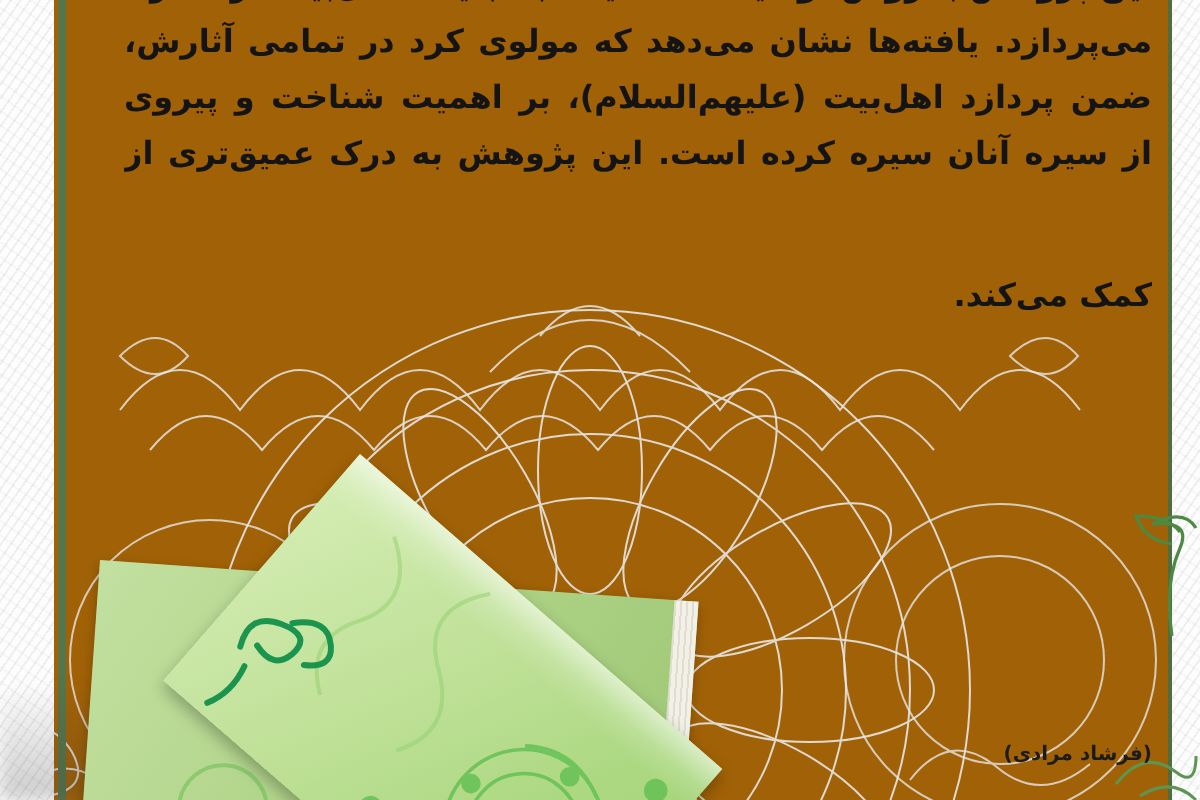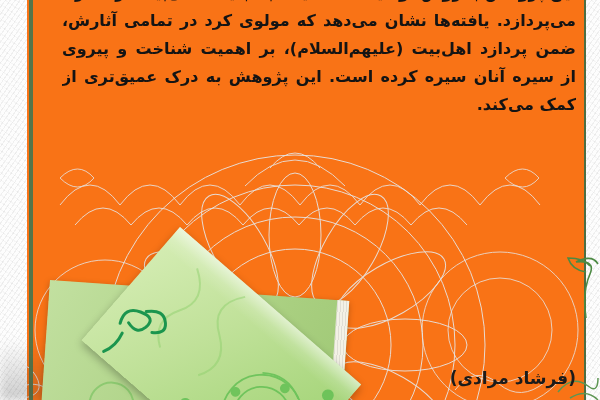--- a/index.html
+++ b/index.html
@@ -1,17 +1,17 @@
 <!DOCTYPE html>
 <html lang="fa"><head>
 <meta charset="utf-8">
 <style>
   html,body{margin:0;padding:0;background:#fff;}
   #stage{
-    position:relative;width:600px;height:400px;overflow:hidden;background:#f97316;
+    position:relative;width:600px;height:400px;overflow:hidden;background:#a16207;
     font-family:"DejaVu Sans", sans-serif;
   }
   
   .hatch{position:absolute;top:0;bottom:0;z-index:2;
     background:
       repeating-linear-gradient(125deg, rgba(120,120,120,0.10) 0 1px, transparent 1px 4px),
       repeating-linear-gradient(35deg, rgba(120,120,120,0.05) 0 1px, transparent 1px 6px),
       #fdfdfd;}
   .hatch.left{left:0;width:27px;}
   .hatch.right{right:0;width:14px;}
@@ -22,21 +22,21 @@
   
   #bg-ornament{position:absolute;left:0;top:0;z-index:1;}
 
   
   .text-block{
     position:absolute;left:62px;right:24px;top:-21px;z-index:6;
     direction:rtl;color:#141414;font-weight:bold;font-size:16px;
   }
   .tline{height:28px;line-height:28px;text-align:justify;text-align-last:justify;
     white-space:nowrap;overflow:hidden;}
-  .tline.last{text-align:right;text-align-last:right;}
+  .tline.last{text-align:right;text-align-last:right;margin-top:43px;}
 
   
   .book-shadow{position:absolute;left:130px;top:320px;width:390px;height:170px;z-index:3;
     transform:rotate(40deg);transform-origin:0 0;
     background:radial-gradient(ellipse at 42% 45%, rgba(0,0,0,0.78) 0%, rgba(0,0,0,0.35) 40%, rgba(0,0,0,0) 72%);
     filter:blur(9px);}
   .corner-shade{position:absolute;left:0px;top:340px;width:150px;height:60px;z-index:3;
     background:radial-gradient(ellipse at 10% 100%, rgba(60,60,60,0.25), transparent 70%);
     filter:blur(4px);}
 
@@ -54,21 +54,21 @@
       linear-gradient(to bottom, rgba(255,255,255,0.55) 0, rgba(255,255,255,0.15) 14px, rgba(255,255,255,0) 26px),
       linear-gradient(115deg,#d5edb4 0%, #c0e199 40%, #aad77f 75%, #9ccd72 100%);
     box-shadow:2px 3px 8px rgba(0,0,0,0.28);}
   .book-front svg, .book-back svg{position:absolute;left:0;top:0;}
 
   
   .flourish{position:absolute;z-index:7;}
 
   
   .author{position:absolute;right:24px;top:365px;z-index:8;direction:rtl;
-    color:#1b1b1b;font-weight:bold;font-size:17px;line-height:26px;}
+    color:#1b1b1b;font-weight:bold;font-size:10px;line-height:26px;}
 </style>
 </head>
 <body>
 
 <div id="stage">
 
   <svg id="bg-ornament" width="600" height="400" viewBox="0 0 600 400" fill="none" stroke="#e6e6e6" stroke-width="1">
     <g opacity="0.9">
       <circle cx="295" cy="345" r="190"></circle>
       <circle cx="295" cy="345" r="160"></circle>

